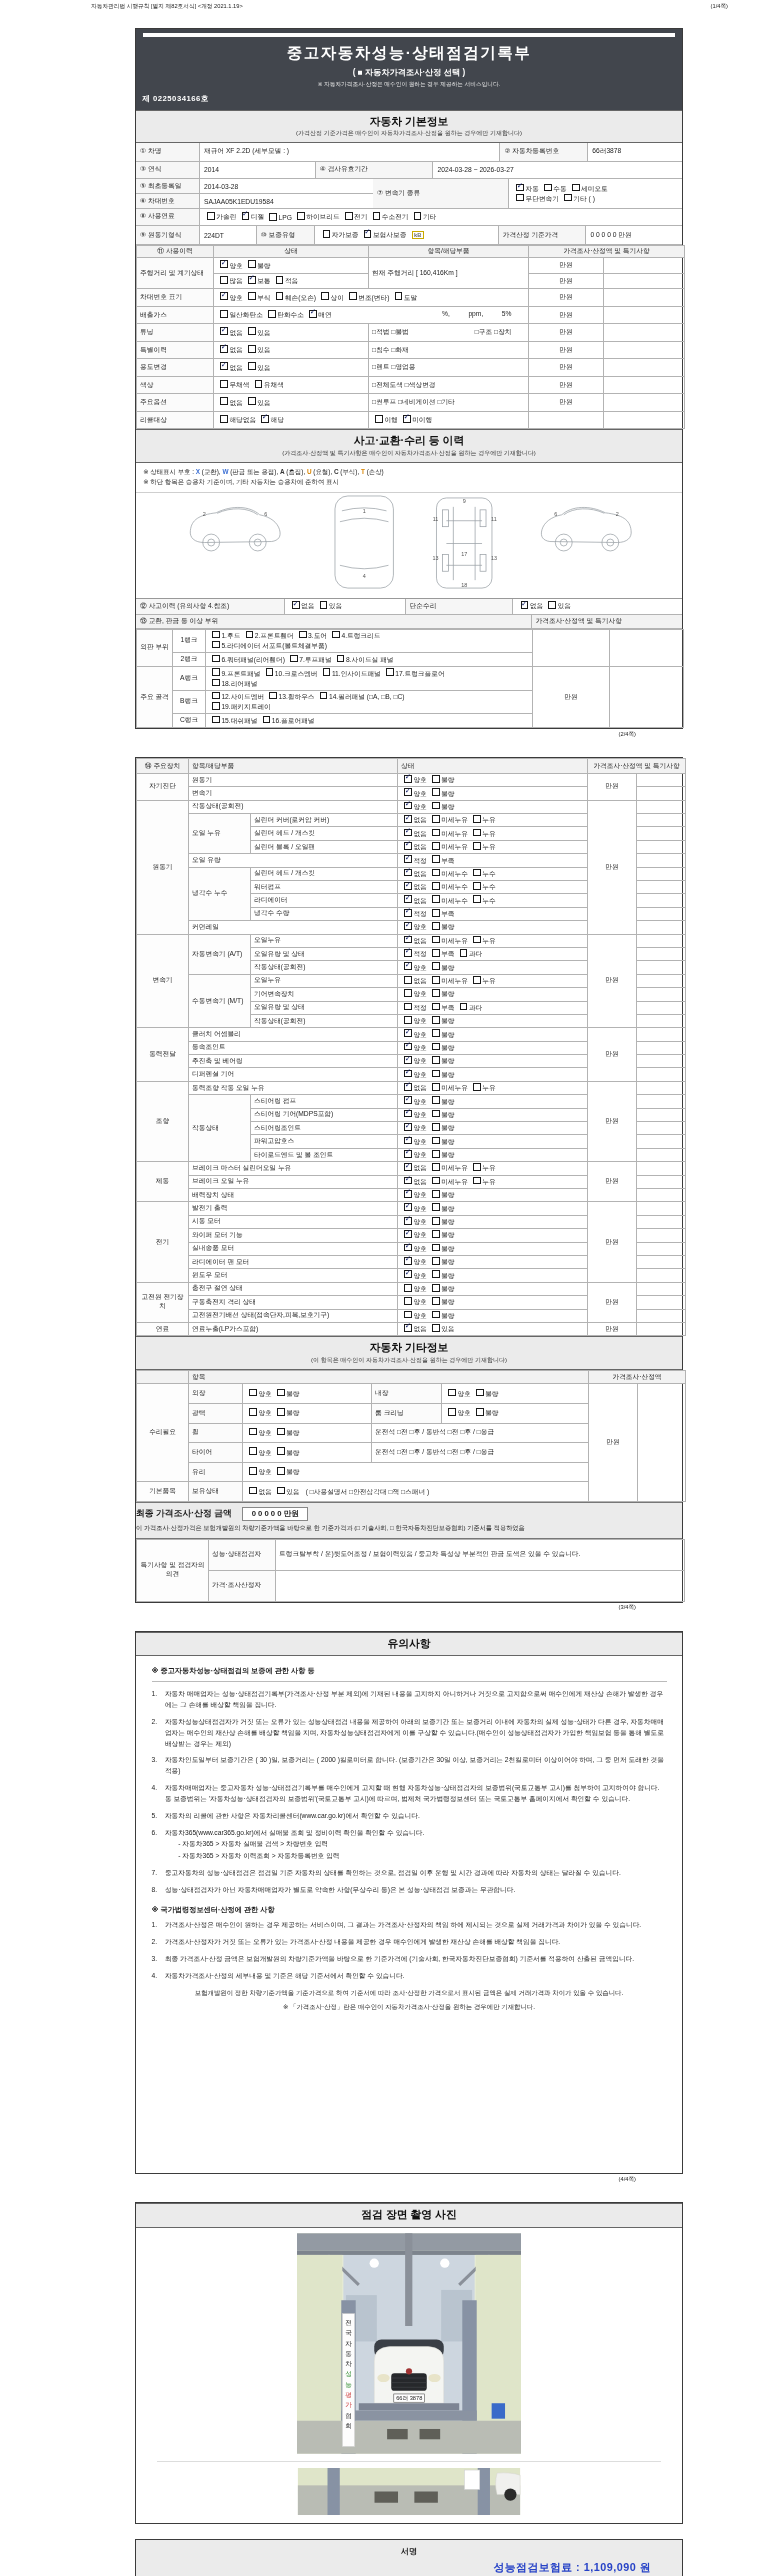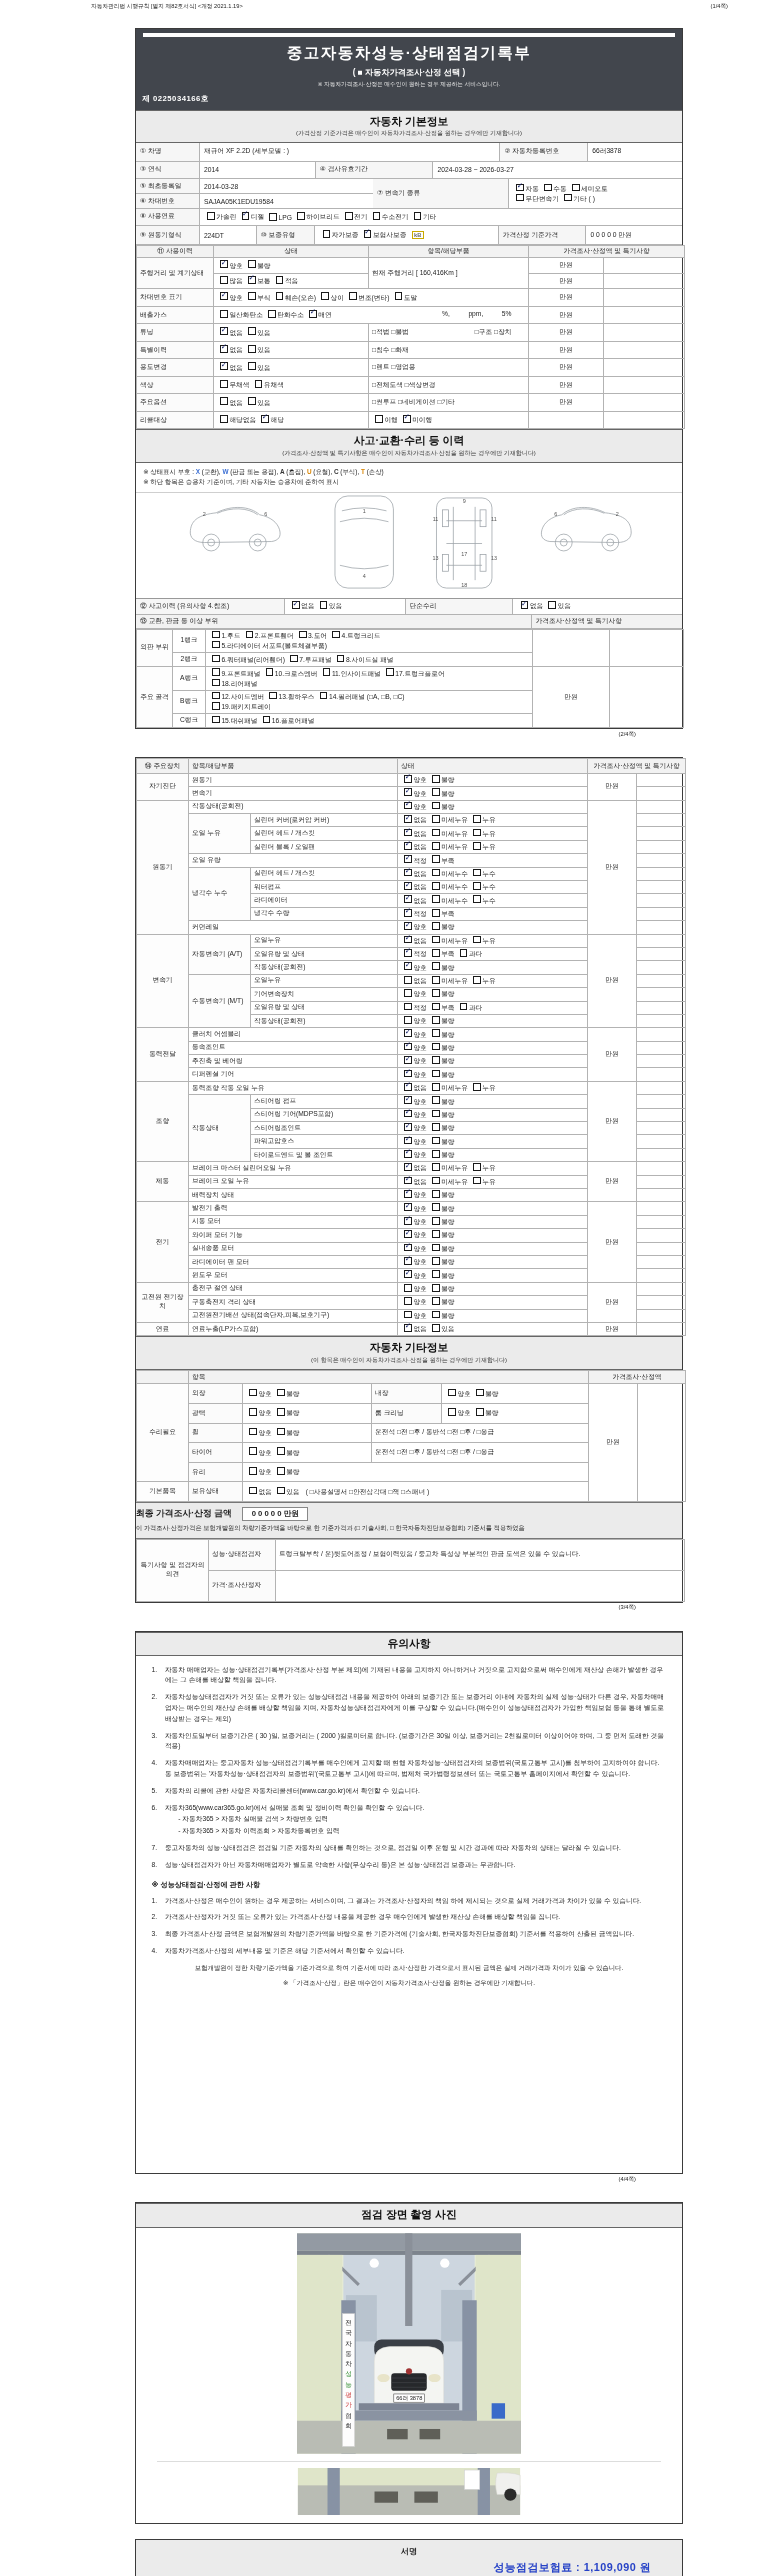--- a/index.html
+++ b/index.html
@@ -727,20 +727,21 @@
         </div>
     </div>
 
     <div class="pagemark">(3/4쪽)</div>
 
     <div class="box">
       <div class="sechdr">
         <h2>유의사항</h2>
       </div>
       <div class="notesbody">
+        <div class="nhead">※ 중고자동차성능·상태점검의 보증에 관한 사항 등</div>
         <div id="notes-list1">
             <div class="nitem">
               <span class="nnum">1.</span>
               <span>자동차 매매업자는 성능·상태점검기록부(가격조사·산정 부분 제외)에 기재된 내용을 고지하지 아니하거나 거짓으로 고지함으로써 매수인에게 재산상 손해가 발생한 경우에는 그 손해를 배상할 책임을 집니다.</span>
             </div>
             <div class="nitem">
               <span class="nnum">2.</span>
               <span>자동차성능상태점검자가 거짓 또는 오류가 있는 성능상태점검 내용을 제공하여 아래의 보증기간 또는 보증거리 이내에 자동차의 실제 성능·상태가 다른 경우, 자동차매매업자는 매수인의 재산상 손해를 배상할 책임을 지며, 자동차성능상태점검자에게 이를 구상할 수 있습니다.(매수인이 성능상태점검자가 가입한 책임보험 등을 통해 별도로 배상받는 경우는 제외)</span>
             </div>
             <div class="nitem">
@@ -761,21 +762,21 @@
             </div>
             <div class="nitem">
               <span class="nnum">7.</span>
               <span>중고자동차의 성능·상태점검은 점검일 기준 자동차의 상태를 확인하는 것으로, 점검일 이후 운행 및 시간 경과에 따라 자동차의 상태는 달라질 수 있습니다.</span>
             </div>
             <div class="nitem">
               <span class="nnum">8.</span>
               <span>성능·상태점검자가 아닌 자동차매매업자가 별도로 약속한 사항(무상수리 등)은 본 성능·상태점검 보증과는 무관합니다.</span>
             </div>
           </div>
-        <div class="nhead2">※ 성능상태점검·산정에 관한 사항</div>
+        <div class="nhead2">※ 국가법령정보센터·산정에 관한 사항</div>
         <div id="notes-list2">
             <div class="nitem">
               <span class="nnum">1.</span>
               <span>가격조사·산정은 매수인이 원하는 경우 제공하는 서비스이며, 그 결과는 가격조사·산정자의 책임 하에 제시되는 것으로 실제 거래가격과 차이가 있을 수 있습니다.</span>
             </div>
             <div class="nitem">
               <span class="nnum">2.</span>
               <span>가격조사·산정자가 거짓 또는 오류가 있는 가격조사·산정 내용을 제공한 경우 매수인에게 발생한 재산상 손해를 배상할 책임을 집니다.</span>
             </div>
             <div class="nitem">

